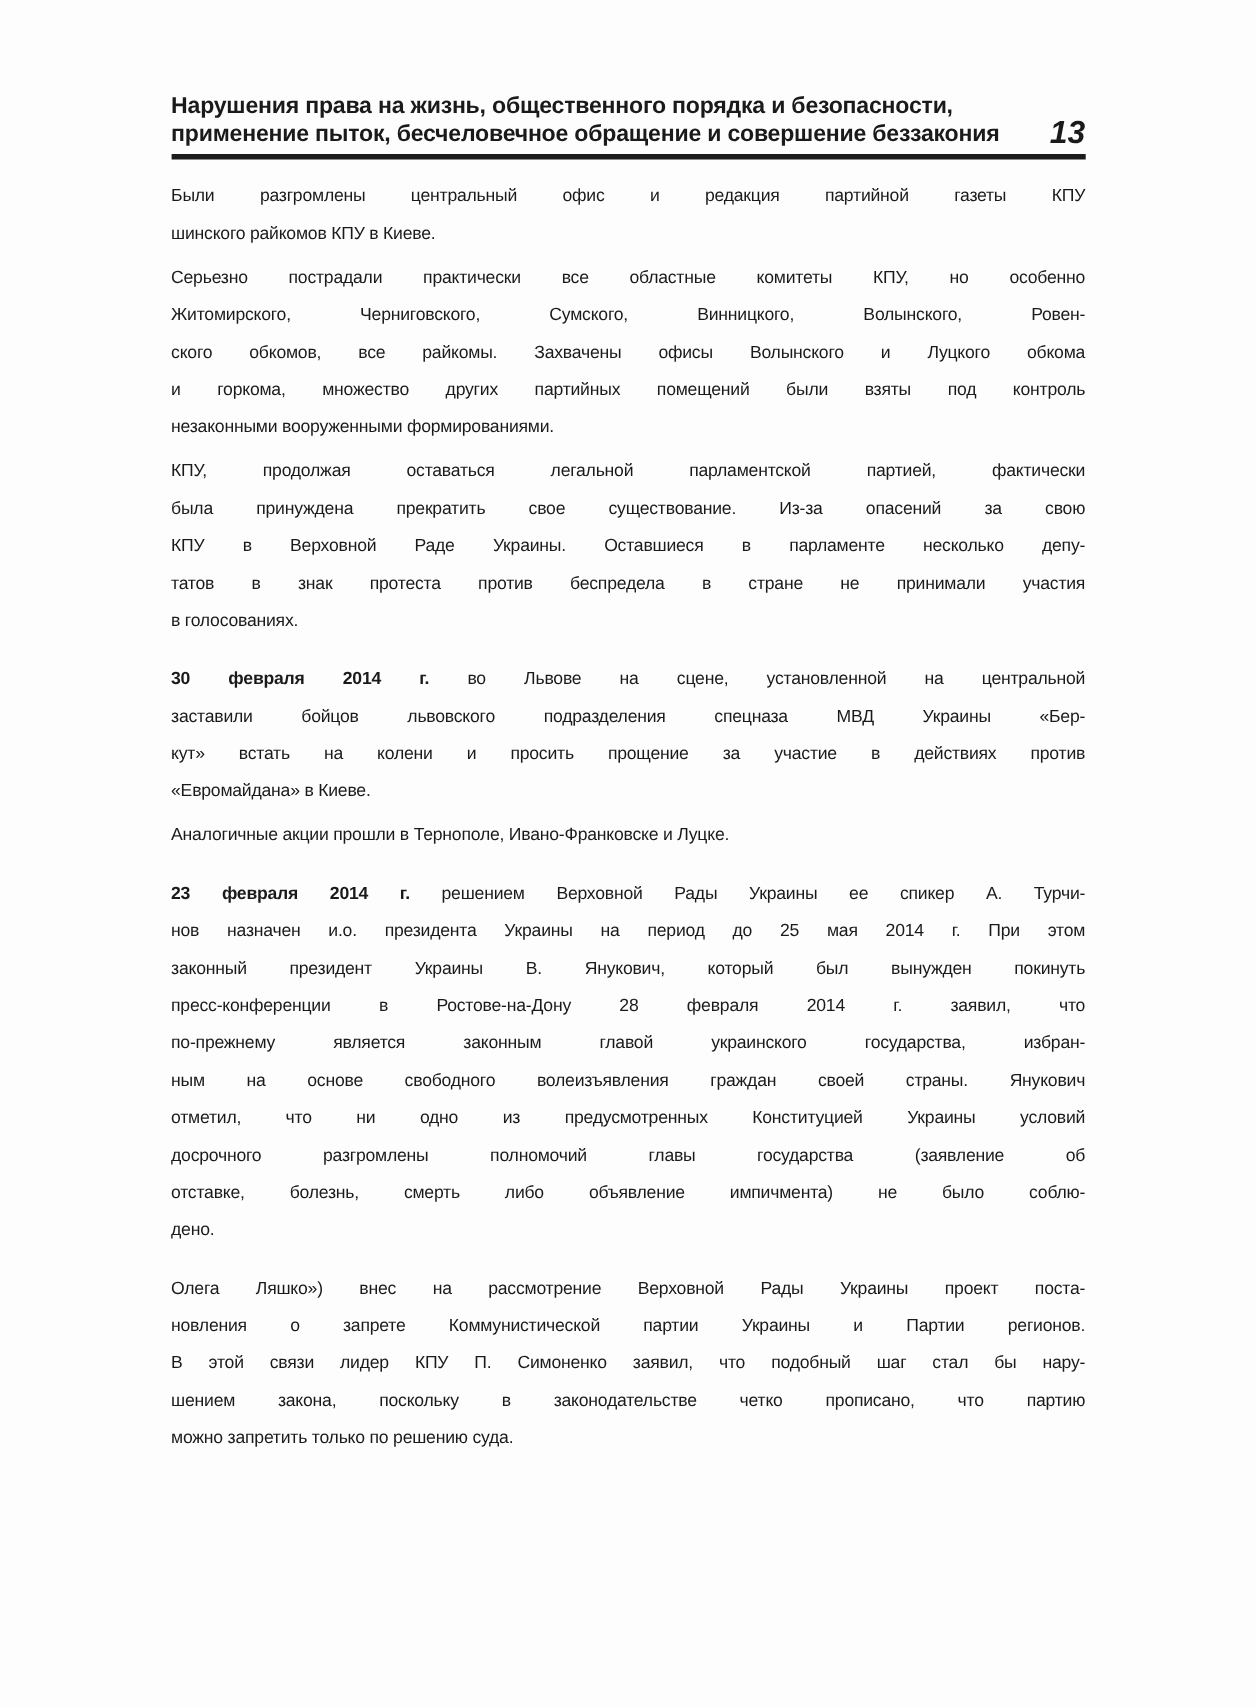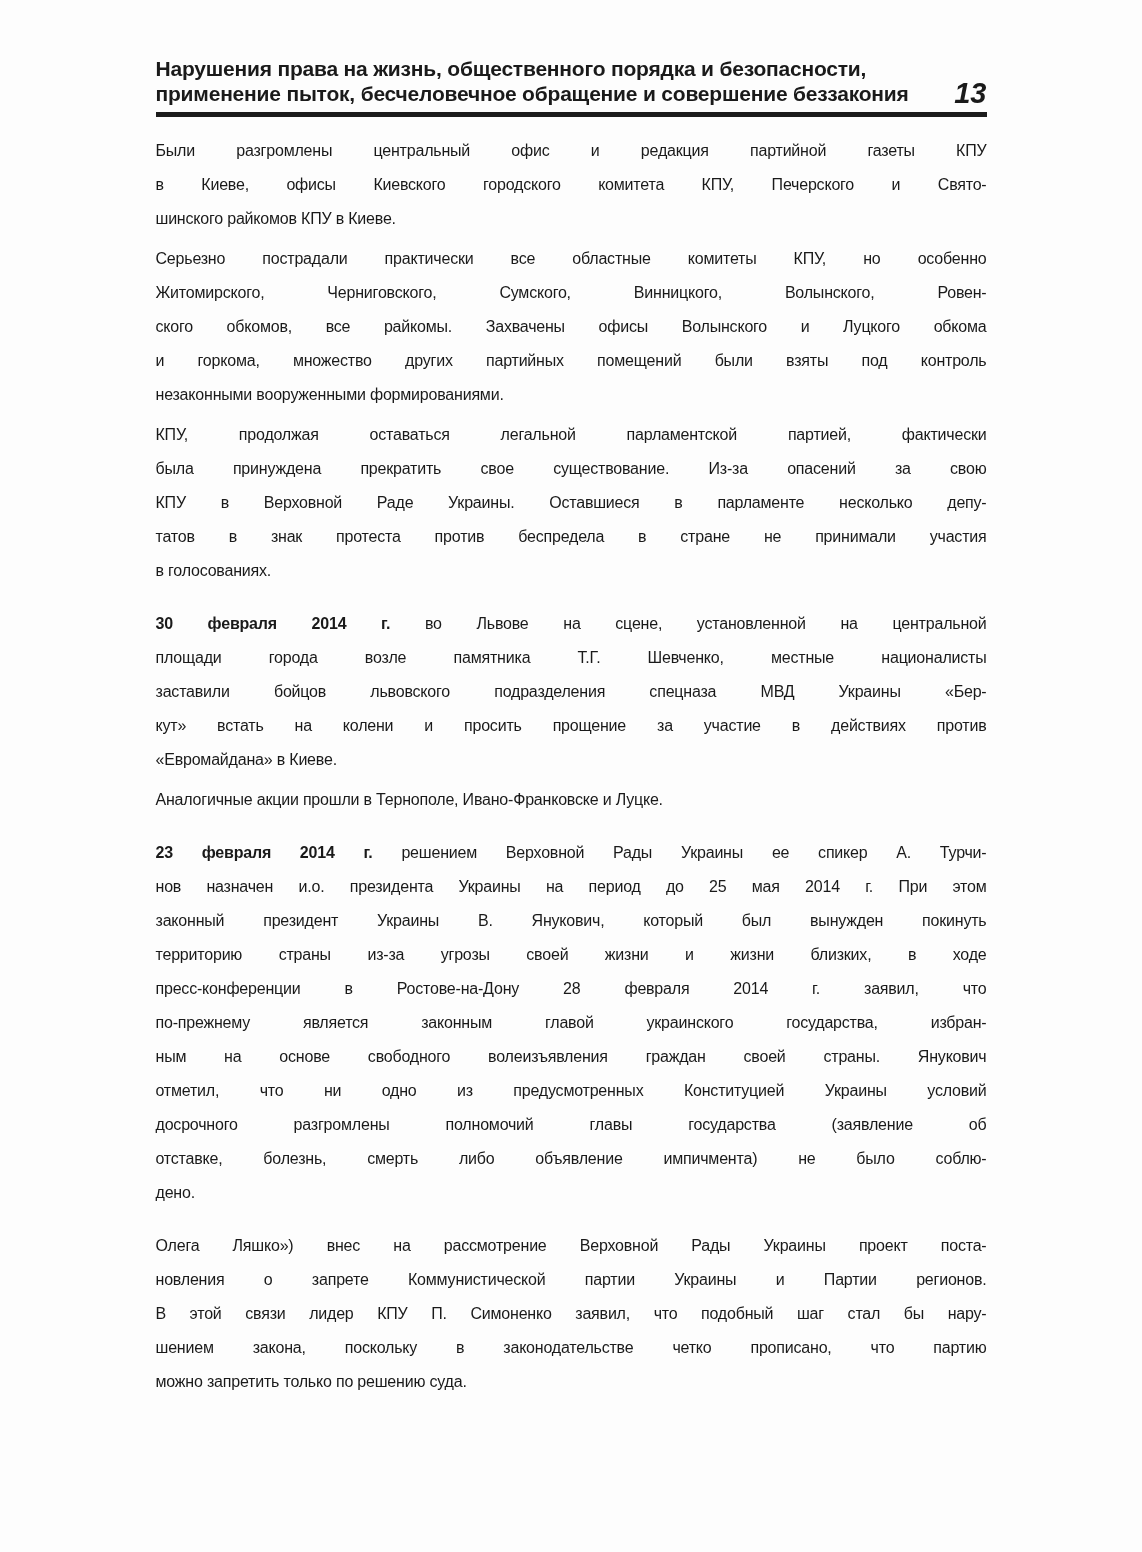--- a/index.html
+++ b/index.html
@@ -7,21 +7,21 @@
     padding: 0;
     background: #fdfdfd;
   }
   .page {
     position: relative;
     width: 1035px;
     height: 1552px;
     margin: 0 auto;
     background: var(--bg, #fdfdfd);
     box-sizing: border-box;
-    padding: 56px 102px 0 102px;
+    padding: 84px 102px 0 102px;
     font-family: "Liberation Sans", sans-serif;
     color: var(--text, #1a1a1a);
     overflow: hidden;
   }
   .page-header {
     display: flex;
     justify-content: space-between;
     align-items: flex-end;
   }
   .header-text {
@@ -68,52 +68,49 @@
     <div class="header-text">
       <div>Нарушения права на жизнь, общественного порядка и безопасности,</div>
       <div>применение пыток, бесчеловечное обращение и совершение беззакония</div>
     </div>
     <div class="page-number">13</div>
   </header>
   <div class="rule"></div>
   <main class="body-text" id="page-body">
       <div class="para plain">
         <div class="line">Были разгромлены центральный офис и редакция партийной газеты КПУ</div>
-        <div class="line">в Киеве, офисы Киевского городского комитета КПУ, Печерского и Свято-</div>
         <div class="line last">шинского райкомов КПУ в Киеве.</div>
       </div>
       <div class="para plain">
         <div class="line">Серьезно пострадали практически все областные комитеты КПУ, но особенно</div>
         <div class="line">Житомирского, Черниговского, Сумского, Винницкого, Волынского, Ровен-</div>
         <div class="line">ского обкомов, все райкомы. Захвачены офисы Волынского и Луцкого обкома</div>
         <div class="line">и горкома, множество других партийных помещений были взяты под контроль</div>
         <div class="line last">незаконными вооруженными формированиями.</div>
       </div>
       <div class="para plain">
         <div class="line">КПУ, продолжая оставаться легальной парламентской партией, фактически</div>
         <div class="line">была принуждена прекратить свое существование. Из-за опасений за свою</div>
         <div class="line">КПУ в Верховной Раде Украины. Оставшиеся в парламенте несколько депу-</div>
         <div class="line">татов в знак протеста против беспредела в стране не принимали участия</div>
         <div class="line last">в голосованиях.</div>
       </div>
       <div class="para dated">
         <div class="line"><b class="lead">30 февраля 2014 г.</b> во Львове на сцене, установленной на центральной</div>
-        <div class="line">площади города возле памятника Т.Г. Шевченко, местные националисты</div>
         <div class="line">заставили бойцов львовского подразделения спецназа МВД Украины «Бер-</div>
         <div class="line">кут» встать на колени и просить прощение за участие в действиях против</div>
         <div class="line last">«Евромайдана» в Киеве.</div>
       </div>
       <div class="para plain">
         <div class="line last">Аналогичные акции прошли в Тернополе, Ивано-Франковске и Луцке.</div>
       </div>
       <div class="para dated">
         <div class="line"><b class="lead">23 февраля 2014 г.</b> решением Верховной Рады Украины ее спикер А. Турчи-</div>
         <div class="line">нов назначен и.о. президента Украины на период до 25 мая 2014 г. При этом</div>
         <div class="line">законный президент Украины В. Янукович, который был вынужден покинуть</div>
-        <div class="line">территорию страны из-за угрозы своей жизни и жизни близких, в ходе</div>
         <div class="line">пресс-конференции в Ростове-на-Дону 28 февраля 2014 г. заявил, что</div>
         <div class="line">по-прежнему является законным главой украинского государства, избран-</div>
         <div class="line">ным на основе свободного волеизъявления граждан своей страны. Янукович</div>
         <div class="line">отметил, что ни одно из предусмотренных Конституцией Украины условий</div>
         <div class="line">досрочного разгромлены полномочий главы государства (заявление об</div>
         <div class="line">отставке, болезнь, смерть либо объявление импичмента) не было соблю-</div>
         <div class="line last">дено.</div>
       </div>
       <div class="para dated">
         <div class="line">Олега Ляшко») внес на рассмотрение Верховной Рады Украины проект поста-</div>

